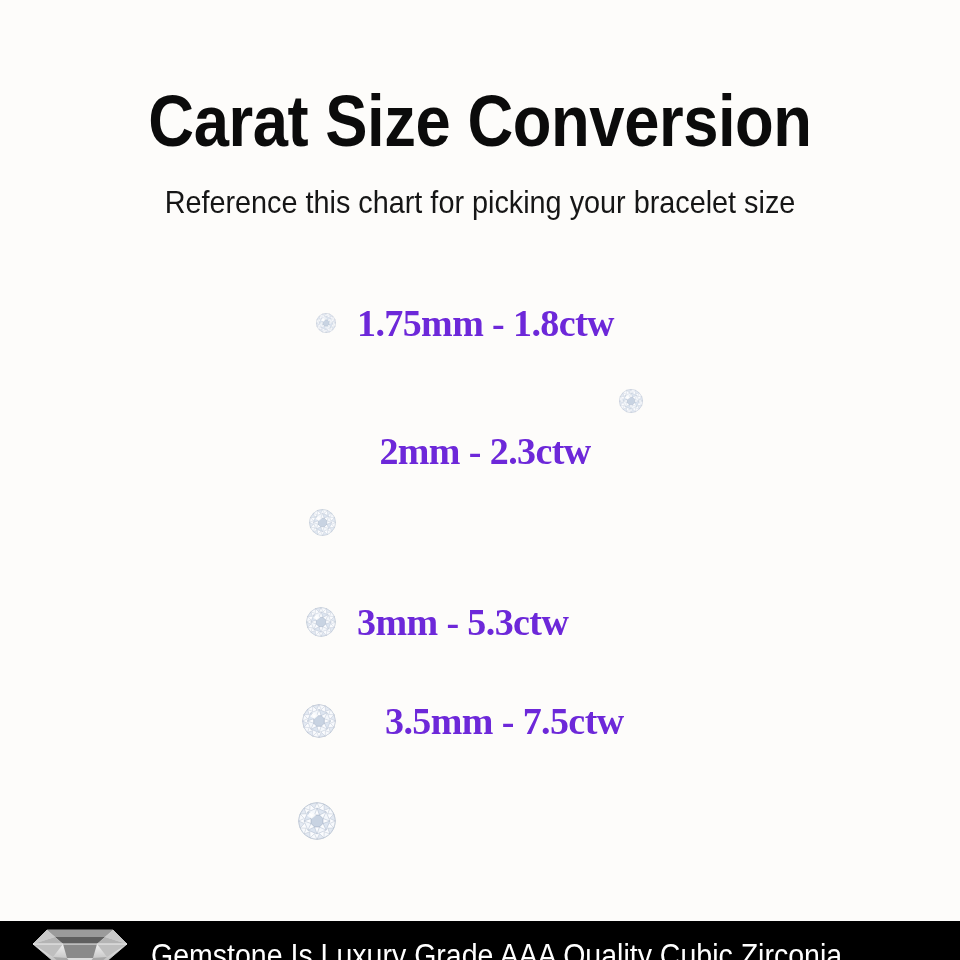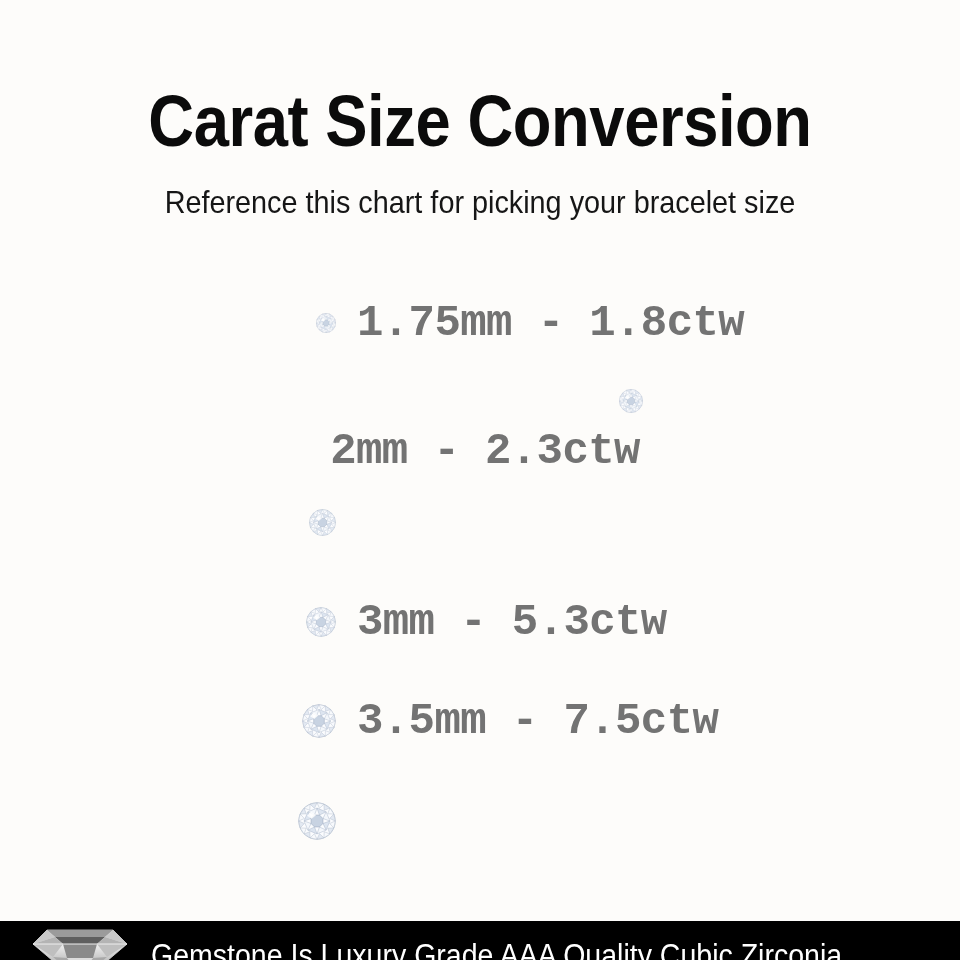--- a/index.html
+++ b/index.html
@@ -88,25 +88,25 @@
     align-items: center;
     justify-content: flex-end;
     padding-right: 11px;
     box-sizing: border-box;
     margin-left: 253px;
   }
   .gem {
     display: block;
   }
   .row-label {
-    font-family: Liberation Mono, monospace;
-    font-size: 44px;
+    font-family: Liberation Serif, serif;
+    font-size: 38px;
     font-weight: 700;
     letter-spacing: -0.6px;
-    color: #737373;
+    color: #6d28d9;
     white-space: nowrap;
     margin-left: 10px;
     line-height: 44px;
   }
 
   
   .footer {
     position: absolute;
     left: 0;
     top: 878px;
@@ -275,21 +275,21 @@
             <polygon points="50.00,84.00 25.96,74.04 43.49,65.71" fill="#dde5f0" stroke="#9fadc2" stroke-width="1.1"></polygon>
             <polygon points="25.96,74.04 16.00,50.00 34.29,56.51" fill="#f4f7fb" stroke="#9fadc2" stroke-width="1.1"></polygon>
             <polygon points="16.00,50.00 25.96,25.96 34.29,43.49" fill="#dde5f0" stroke="#9fadc2" stroke-width="1.1"></polygon>
             <polygon points="25.96,25.96 50.00,16.00 43.49,34.29" fill="#f4f7fb" stroke="#9fadc2" stroke-width="1.1"></polygon>
             <polygon points="56.51,34.29 65.71,43.49 65.71,56.51 56.51,65.71 43.49,65.71 34.29,56.51 34.29,43.49 43.49,34.29" fill="#c8d3e2" stroke="#8d9db4" stroke-width="1.2"></polygon>
             <polygon points="34,26 48,34 36,44 24,36" fill="#ffffff" opacity="0.85"></polygon>
           </svg>
         </div>
         <div class="row-label">3mm - 5.3ctw</div>
       </div>
-      <div class="row" style="top: 398px;">
+      <div class="row" style="top: 398px; gap: 28px;">
         <div class="gem-cell">
           <svg viewBox="0 0 100 100" width="34" height="34" class="gem">
             <circle cx="50" cy="50" r="48" fill="#fbfcfe" stroke="#b9c3d2" stroke-width="2"></circle>
             <polygon points="50.00,2.00 68.37,5.65 56.63,16.65" fill="#f7f9fc" stroke="#aab6c8" stroke-width="1.1"></polygon>
             <polygon points="68.37,5.65 83.94,16.06 68.89,21.73" fill="#e3e9f2" stroke="#aab6c8" stroke-width="1.1"></polygon>
             <polygon points="83.94,16.06 94.35,31.63 78.27,31.11" fill="#f7f9fc" stroke="#aab6c8" stroke-width="1.1"></polygon>
             <polygon points="94.35,31.63 98.00,50.00 83.35,43.37" fill="#e3e9f2" stroke="#aab6c8" stroke-width="1.1"></polygon>
             <polygon points="98.00,50.00 94.35,68.37 83.35,56.63" fill="#f7f9fc" stroke="#aab6c8" stroke-width="1.1"></polygon>
             <polygon points="94.35,68.37 83.94,83.94 78.27,68.89" fill="#e3e9f2" stroke="#aab6c8" stroke-width="1.1"></polygon>
             <polygon points="83.94,83.94 68.37,94.35 68.89,78.27" fill="#f7f9fc" stroke="#aab6c8" stroke-width="1.1"></polygon>

